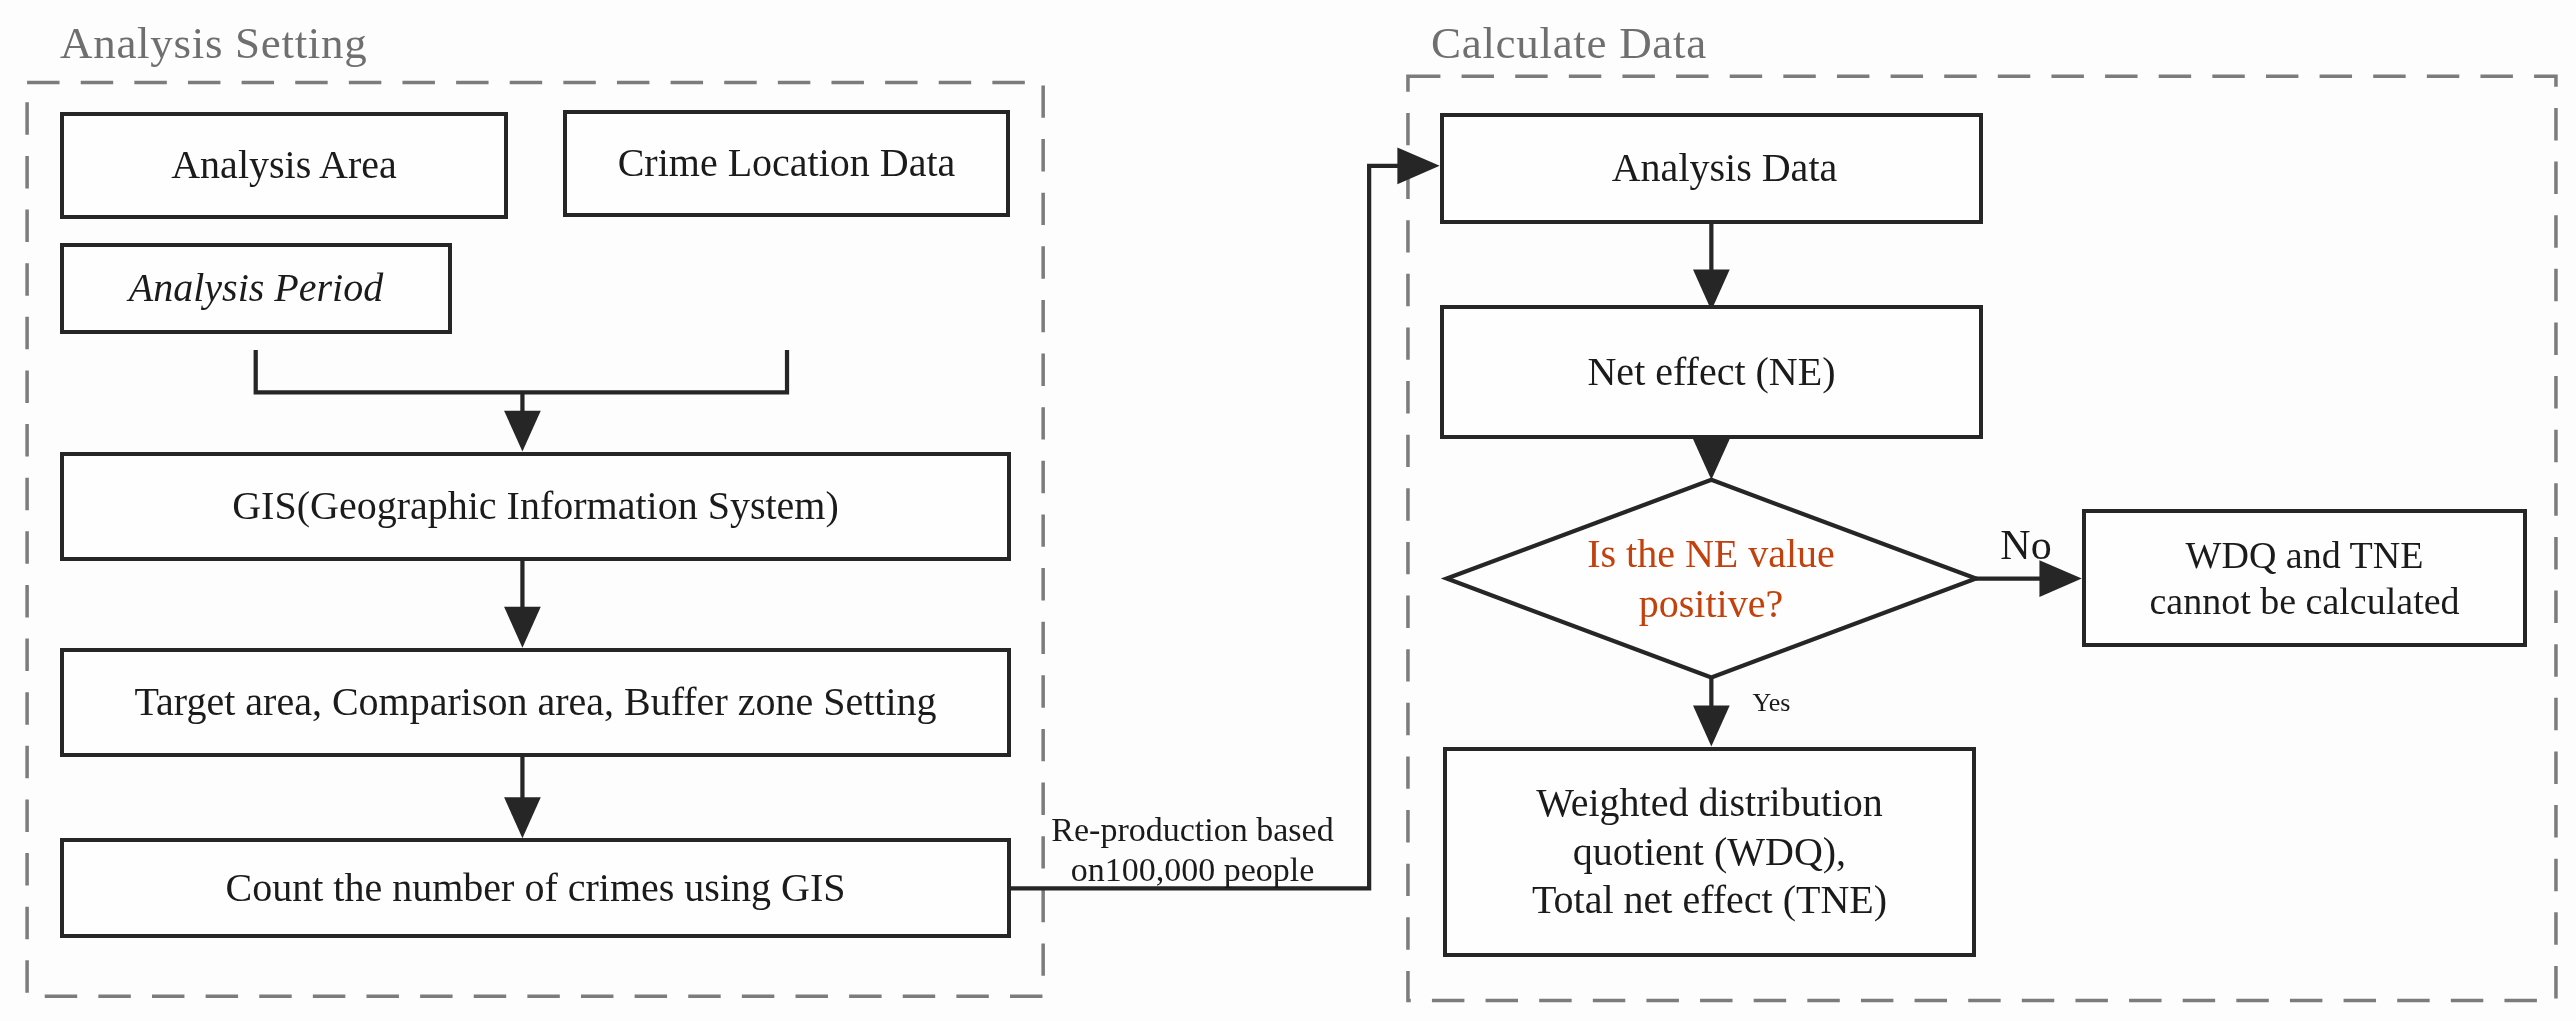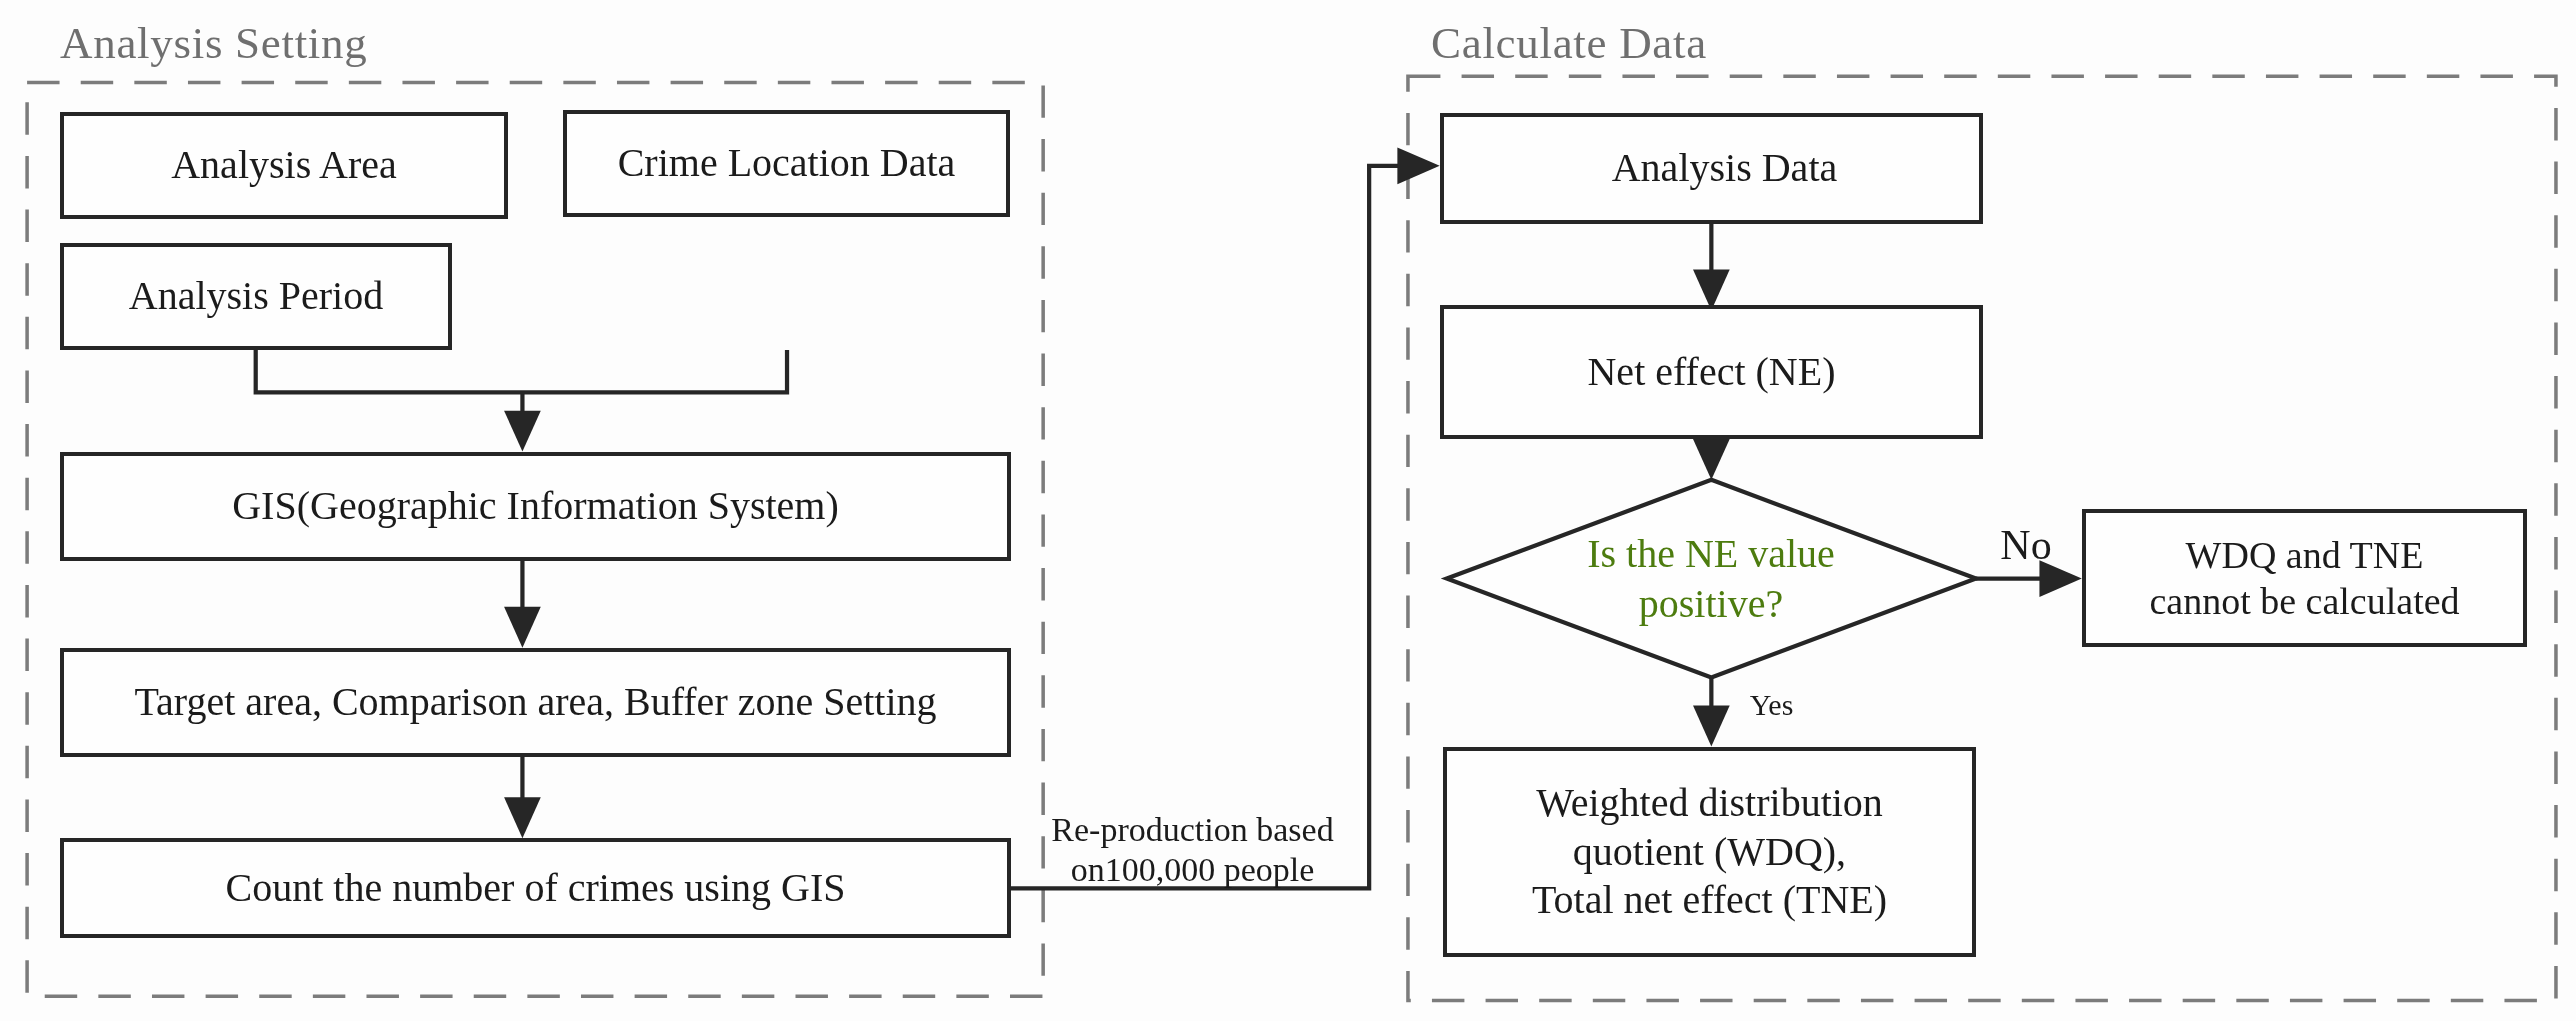--- a/index.html
+++ b/index.html
@@ -51,21 +51,21 @@
   .diamond-text {
     position: absolute;
     z-index: 3;
     display: flex;
     flex-direction: column;
     align-items: center;
     justify-content: center;
     text-align: center;
     font-size: 40px;
     line-height: 1.25;
-    color: #4d7c0f;
+    color: #c2410c;
   }
 </style>
 </head>
 <body>
 
 <div id="canvas">
 
   <svg id="wires" viewBox="0 0 3650 1447" xmlns="http://www.w3.org/2000/svg">
 
     <rect x="38" y="117" width="1440" height="1295" fill="none" stroke="#7c7c7c" stroke-width="5" stroke-dasharray="46 30"></rect>
@@ -98,21 +98,21 @@
     <polygon points="2890,794 2890,846 2950,820" fill="#262626"></polygon>
   </svg>
 
   <div class="panel-title" style="left:60px; top:17px;">Analysis Setting</div>
   <div class="panel-title" style="left:1431px; top:17px;">Calculate Data</div>
 
   <div class="box" style="left:60px; top:112px; width:448px; height:107px;">
     <div>Analysis Area</div>
   </div>
 
-  <div class="box" style="left:60px; top:243px; width:392px; height:107px;">
+  <div class="box" style="left:60px; top:243px; width:392px; height:91px;font-style:italic;">
     <div>Analysis Period</div>
   </div>
 
   <div class="box" style="left:563px; top:110px; width:447px; height:107px;">
     <div>Crime Location Data</div>
   </div>
 
 
   <div class="box" style="left:60px; top:452px; width:951px; height:109px;">
     <div>GIS(Geographic Information System)</div>
@@ -150,16 +150,16 @@
     <div>Total net effect (TNE)</div>
   </div>
 
   <div class="floating-label" style="left:1016px; top:810px; width:353px; font-size:34px; line-height:1.18;">
     <div>Re-production based</div>
     <div>on100,000 people</div>
   </div>
 
   <div class="floating-label" style="left:1980px; top:521px; width:92px; font-size:42px;">No</div>
 
-  <div class="floating-label" style="left:1722px; top:688px; width:99px; font-size:30px;">Yes</div>
+  <div class="floating-label" style="left:1722px; top:688px; width:99px; font-size:26px;">Yes</div>
 
 </div>
 
 
 </body></html>

